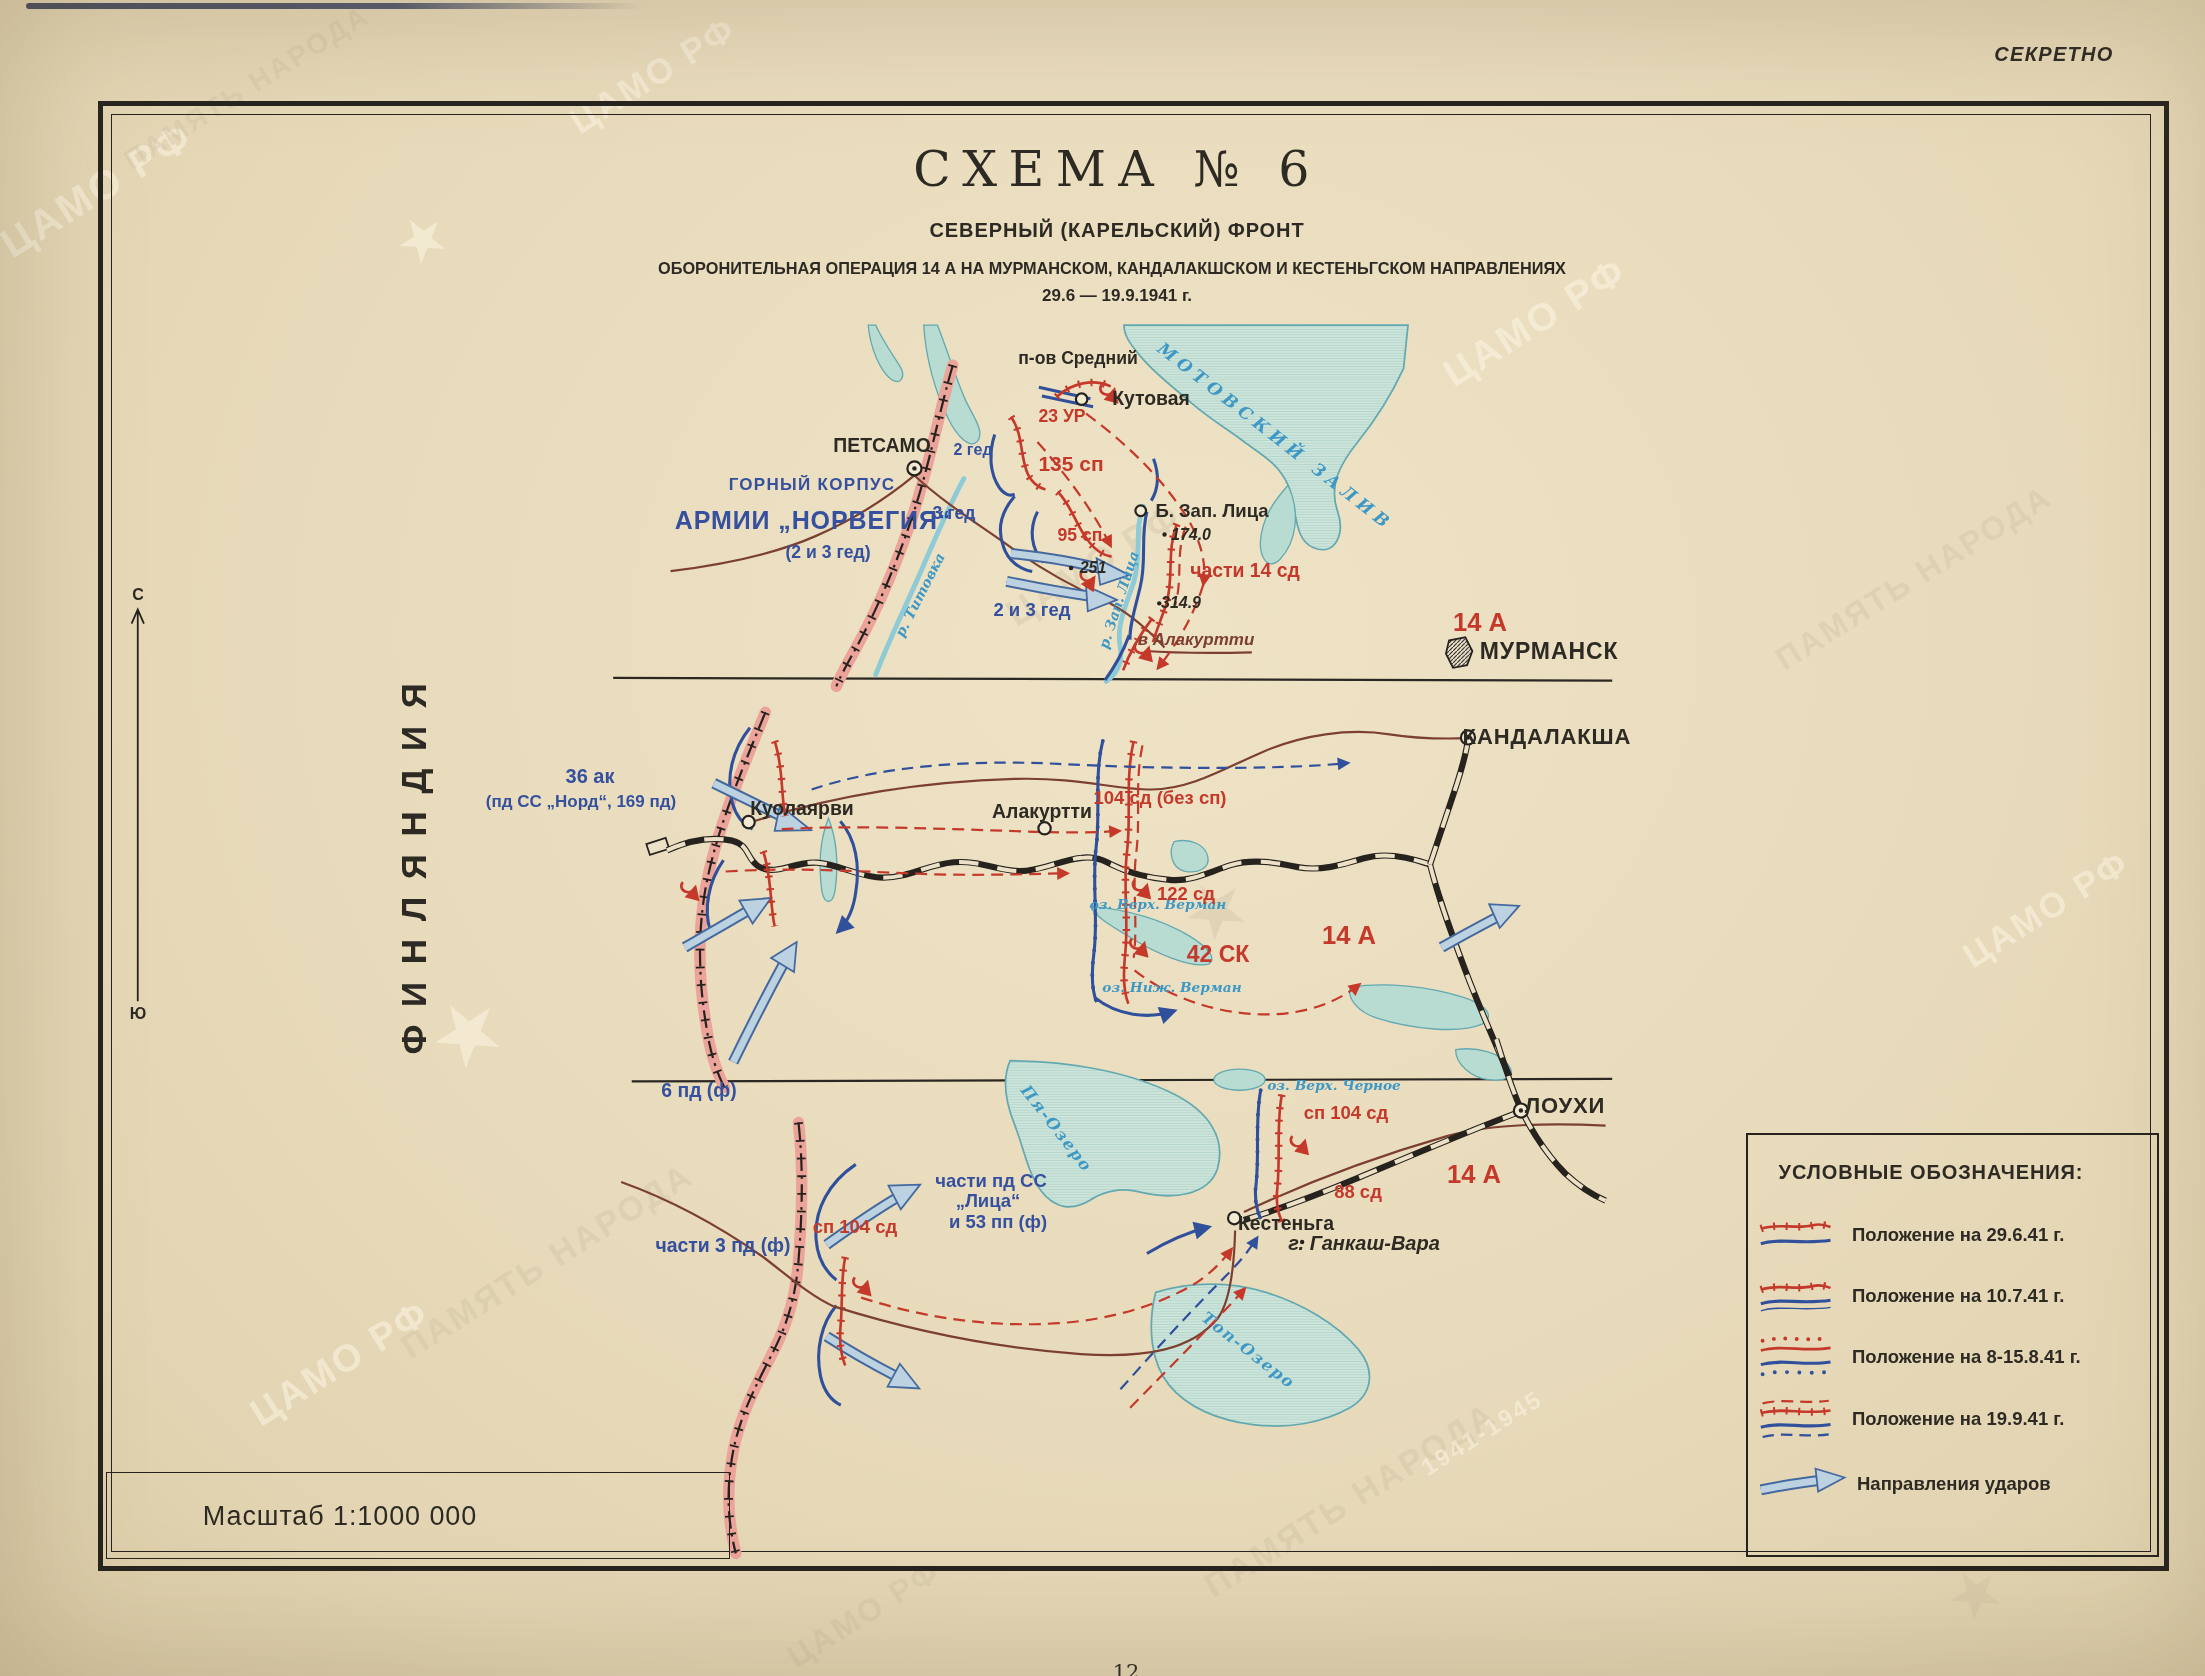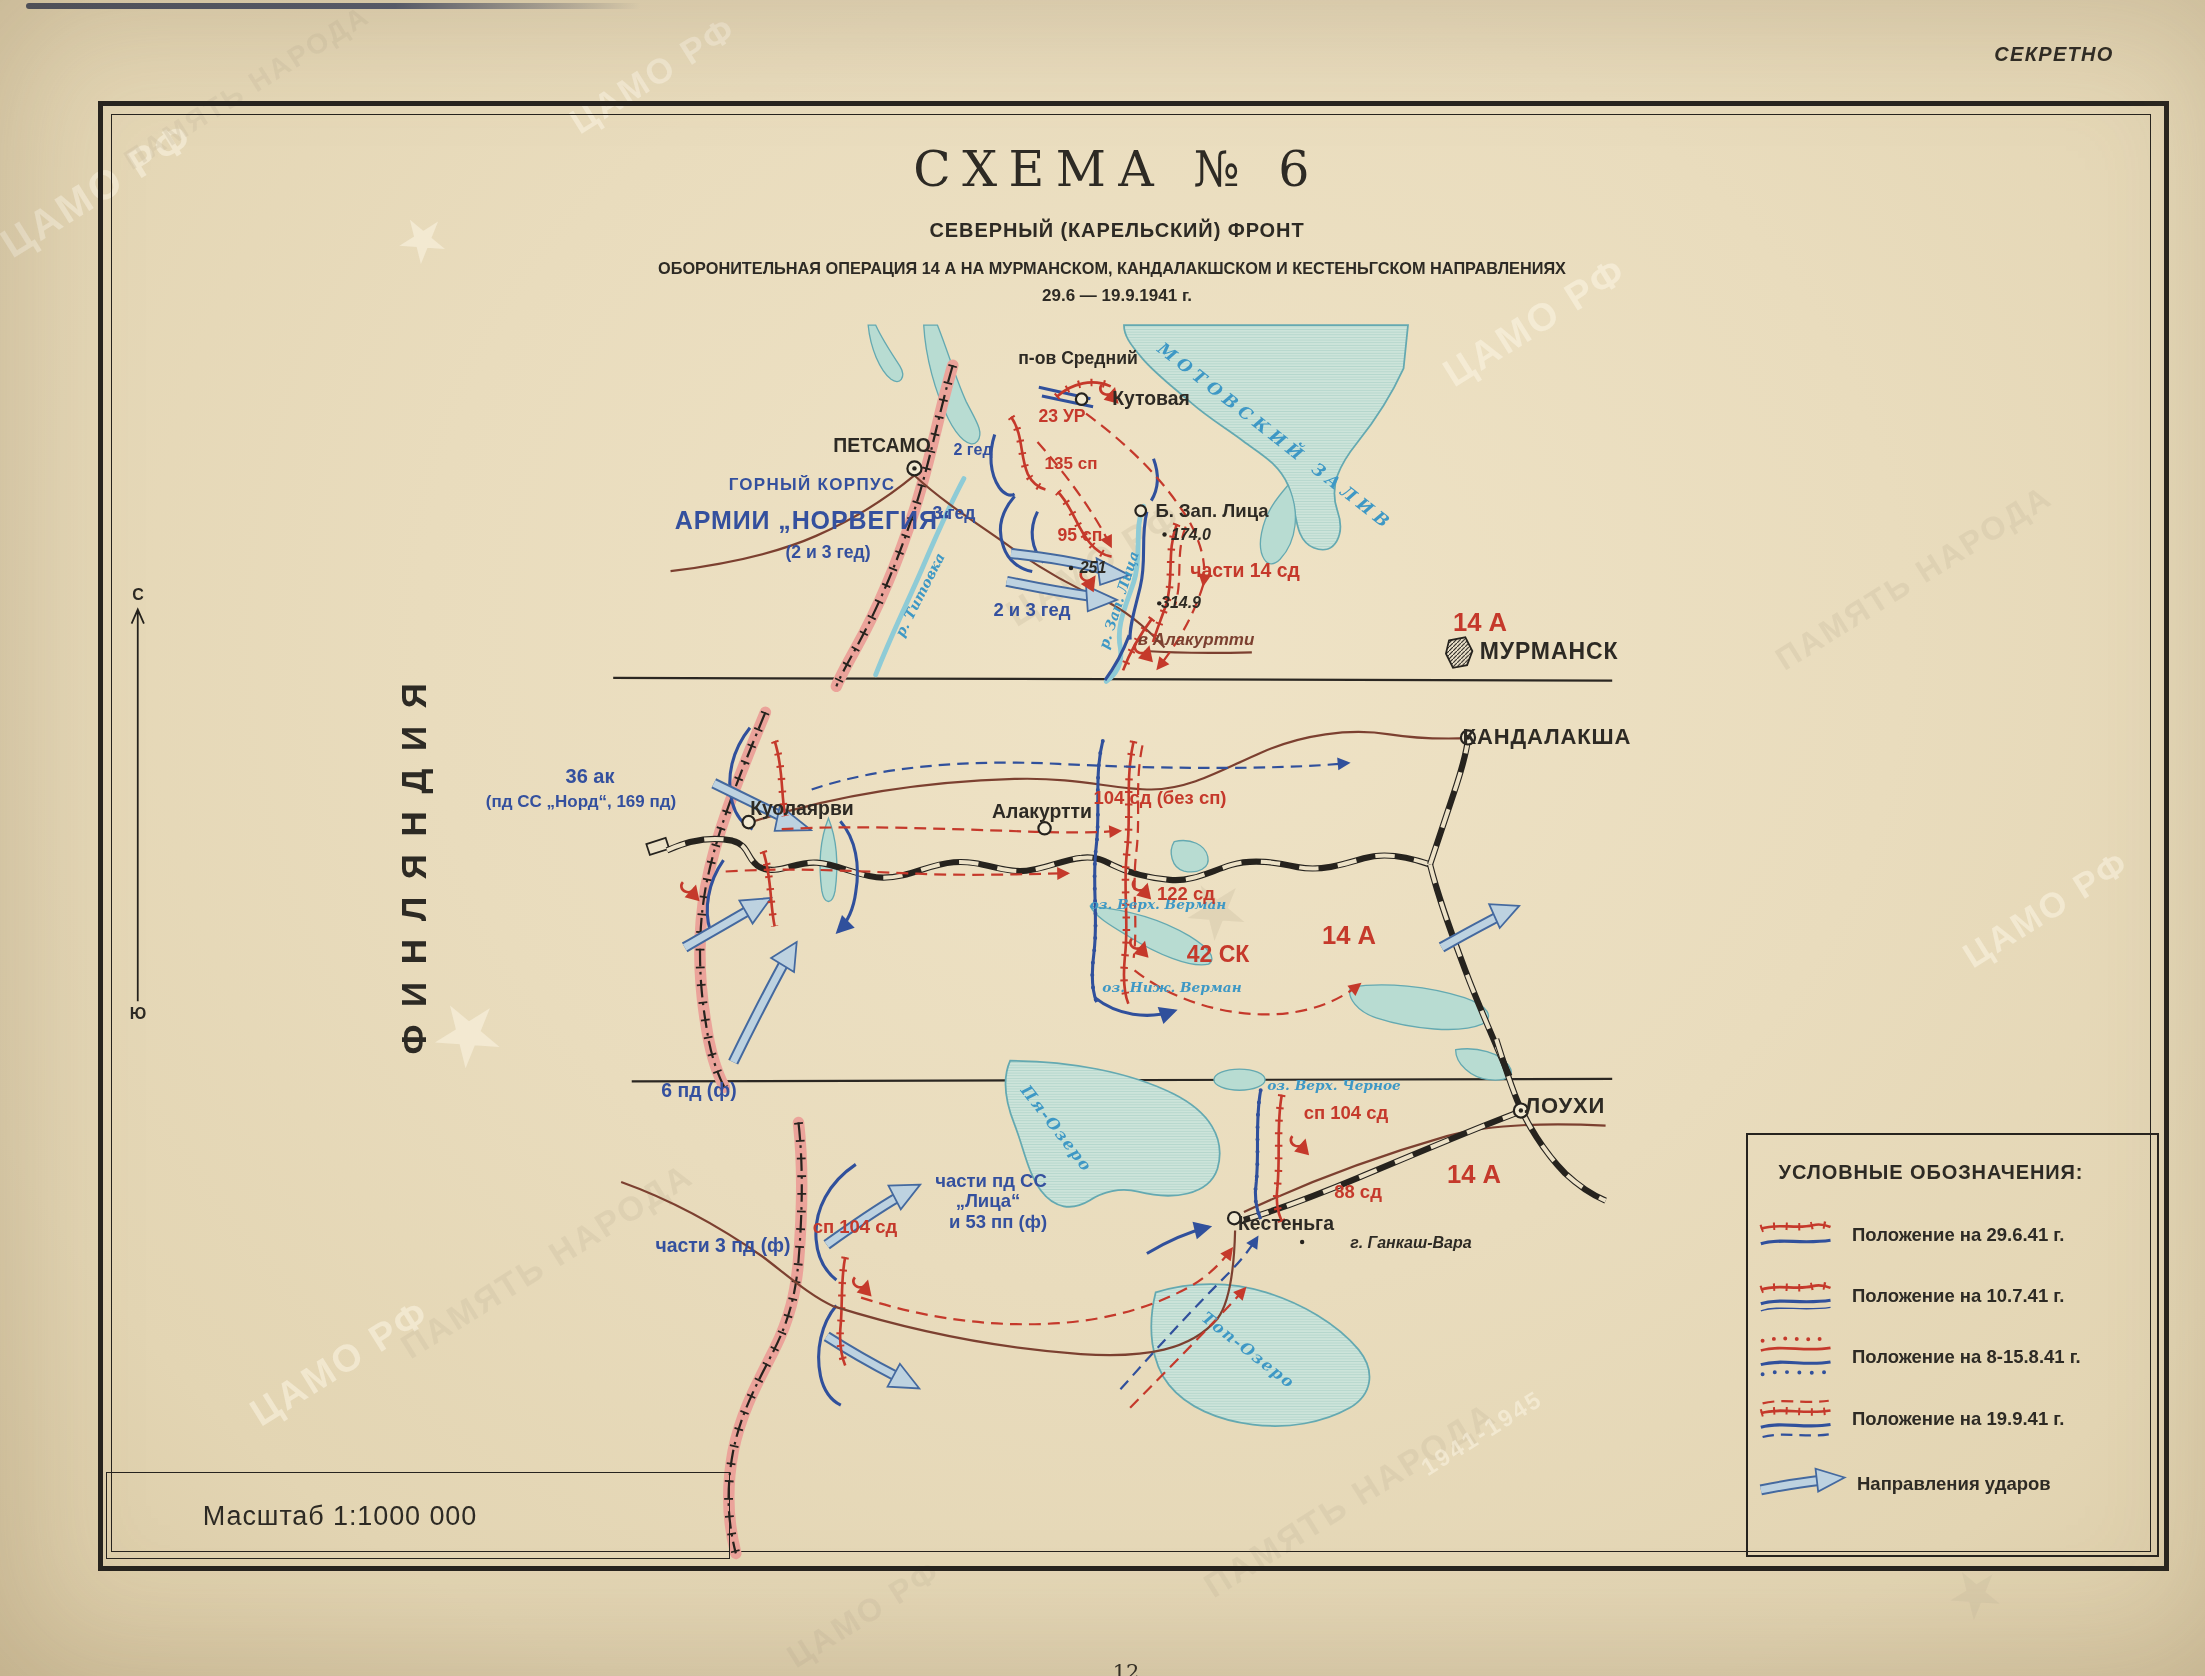--- a/index.html
+++ b/index.html
@@ -336,21 +336,21 @@
   <div class="lbl ital" style="left:1191px;top:535px;font-size:16px;">174.0</div>
   <div class="lbl ital" style="left:1181px;top:603px;font-size:16px;">314.9</div>
   <div class="lbl ital" style="left:1093px;top:568px;font-size:16px;">251</div>
   <div class="lbl" style="left:1549px;top:651px;font-size:23px;letter-spacing:0.9px;">МУРМАНСК</div>
   <div class="lbl blue" style="left:812px;top:485px;font-size:17px;letter-spacing:1.3px;">ГОРНЫЙ КОРПУС</div>
   <div class="lbl blue" style="left:813px;top:520px;font-size:25px;letter-spacing:0.9px;">АРМИИ „НОРВЕГИЯ“</div>
   <div class="lbl blue" style="left:828px;top:552px;font-size:17.6px;">(2 и 3 гед)</div>
   <div class="lbl blue" style="left:973px;top:450px;font-size:16px;">2 гед</div>
   <div class="lbl blue" style="left:954px;top:513px;font-size:17.6px;">3 гед</div>
   <div class="lbl red" style="left:1062px;top:416px;font-size:17.6px;">23 УР</div>
-  <div class="lbl red" style="left:1071px;top:464px;font-size:17px;text-align:right;">135 сп</div>
+  <div class="lbl red" style="left:1071px;top:464px;font-size:21px;text-align:right;">135 сп</div>
   <div class="lbl red" style="left:1080px;top:535px;font-size:17.6px;">95 сп</div>
   <div class="lbl red" style="left:1245px;top:570px;font-size:19.4px;">части 14 сд</div>
   <div class="lbl blue" style="left:1032px;top:610px;font-size:18.5px;">2 и 3 гед</div>
   <div class="lbl red" style="left:1480px;top:622px;font-size:25.6px;">14 А</div>
   <div class="lbl brown ital" style="left:1196px;top:640px;font-size:17px;">в Алакуртти</div>
   <div class="lbl water" style="left:920px;top:595px;font-size:14px;transform:translate(-50%,-50%) rotate(-63deg);">р. Титовка</div>
   <div class="lbl water" style="left:1119px;top:600px;font-size:14px;transform:translate(-50%,-50%) rotate(-72deg);">р. Зап. Лица</div>
 
   <div class="lbl blue" style="left:590px;top:776px;font-size:20px;">36 ак</div>
   <div class="lbl blue" style="left:581px;top:802px;font-size:17px;">(пд СС „Норд“, 169 пд)</div>
@@ -371,21 +371,21 @@
   <div class="lbl red" style="left:1346px;top:1113px;font-size:18.5px;">сп 104 сд</div>
   <div class="lbl red" style="left:1358px;top:1192px;font-size:18.5px;">88 сд</div>
   <div class="lbl red" style="left:1474px;top:1174px;font-size:25.6px;">14 А</div>
   <div class="lbl blue" style="left:991px;top:1181px;font-size:18.5px;">части пд СС</div>
   <div class="lbl blue" style="left:988px;top:1201px;font-size:18.5px;">„Лица“</div>
   <div class="lbl blue" style="left:998px;top:1222px;font-size:18.5px;">и 53 пп (ф)</div>
   <div class="lbl blue" style="left:723px;top:1245px;font-size:19.4px;">части 3 пд (ф)</div>
   <div class="lbl red" style="left:855px;top:1227px;font-size:18.5px;">сп 104 сд</div>
   <div class="lbl" style="left:1286px;top:1223px;font-size:19.4px;">Кестеньга</div>
   <div class="lbl" style="left:1565px;top:1106px;font-size:22px;letter-spacing:0.9px;">ЛОУХИ</div>
-  <div class="lbl ital" style="left:1411px;top:1243px;font-size:16px;">г. Ганкаш-Вара</div>
+  <div class="lbl ital" style="left:1364px;top:1243px;font-size:20px;">г. Ганкаш-Вара</div>
 
   <div class="frame" style="left:1746px;top:1133px;width:409px;height:420px;border-width:2.6px;"></div>
   <div class="lbl" style="left:1931px;top:1172px;font-size:20px;letter-spacing:0.9px;">УСЛОВНЫЕ ОБОЗНАЧЕНИЯ:</div>
   <div class="lbl la" style="left:1852px;top:1235px;font-size:18.5px;">Положение на 29.6.41 г.</div>
   <div class="lbl la" style="left:1852px;top:1296px;font-size:18.5px;">Положение на 10.7.41 г.</div>
   <div class="lbl la" style="left:1852px;top:1357px;font-size:18.5px;">Положение на 8-15.8.41 г.</div>
   <div class="lbl la" style="left:1852px;top:1419px;font-size:18.5px;">Положение на 19.9.41 г.</div>
   <div class="lbl la" style="left:1857px;top:1484px;font-size:18.5px;">Направления ударов</div>
 
   <div class="frame" style="left:106px;top:1472px;width:622px;height:85px;border-width:1.8px;"></div>

